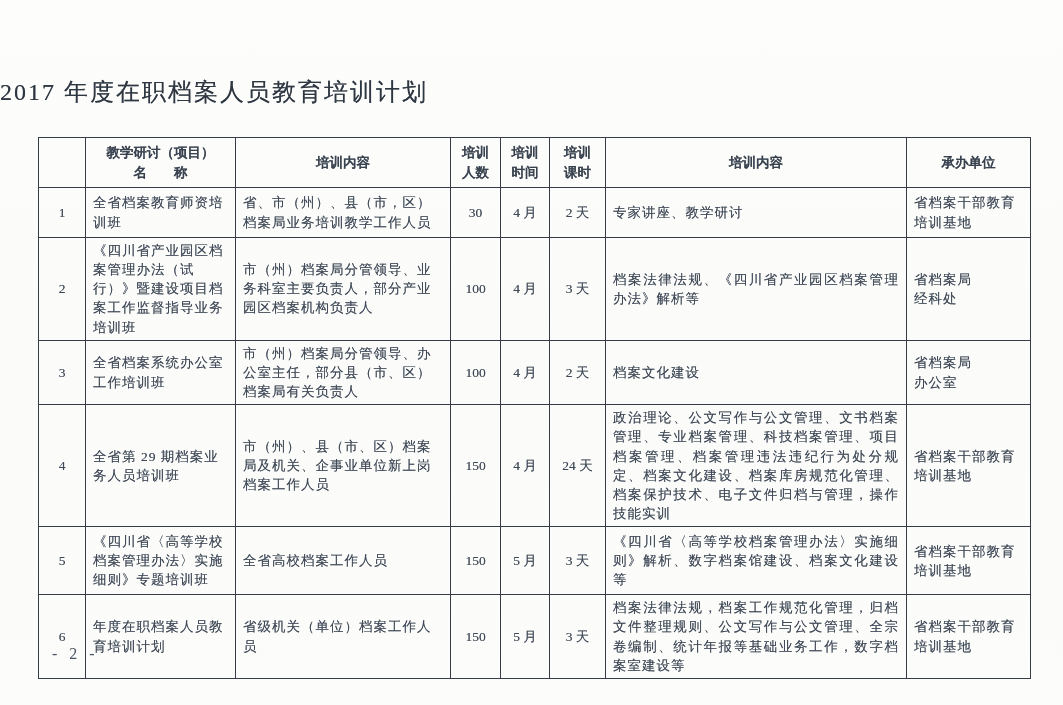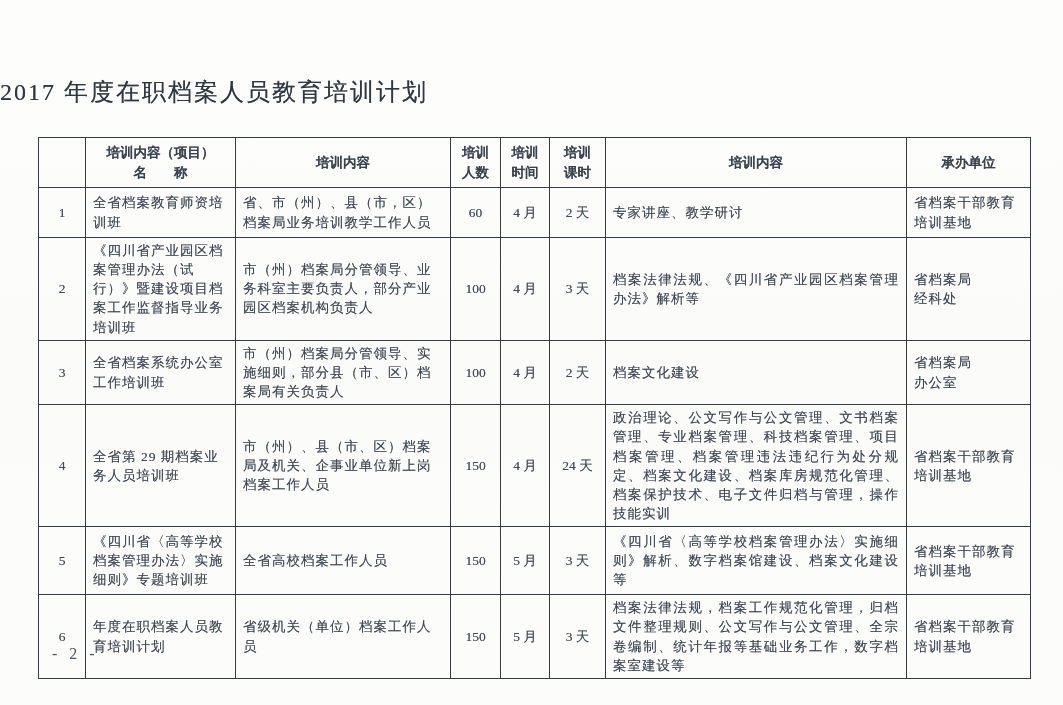--- a/index.html
+++ b/index.html
@@ -81,60 +81,60 @@
         <col style="width:215px">
       <col style="width:50px">
         <col style="width:49px">
         <col style="width:56px">
       <col style="width:301px">
         <col style="width:124px">
     </colgroup>
     <thead>
       <tr style="height:50px">
         <th></th>
-        <th>培训内容（项目）
+        <th>教学研讨（项目）
 名　　称</th>
         <th>培训内容</th>
         <th>培训
 人数</th>
         <th>培训
 时间</th>
         <th>培训
 课时</th>
         <th>培训内容</th>
         <th>承办单位</th>
       </tr>
     </thead>
     <tbody>
       <tr style="height:50px">
         <td class="c-center">1</td>
         <td class="c-name">全省档案教育师资培训班</td>
         <td class="c-target">省、市（州）、县（市，区）档案局业务培训教学工作人员</td>
-        <td class="c-center">60</td>
+        <td class="c-center">30</td>
         <td class="c-center">4 月</td>
         <td class="c-center">2 天</td>
         <td class="c-content">专家讲座、教学研讨</td>
         <td class="c-org">省档案干部教育
 培训基地</td>
       </tr>
       <tr style="height:80px">
         <td class="c-center">2</td>
         <td class="c-name">《四川省产业园区档案管理办法（试行）》暨建设项目档案工作监督指导业务培训班</td>
         <td class="c-target">市（州）档案局分管领导、业务科室主要负责人，部分产业园区档案机构负责人</td>
         <td class="c-center">100</td>
         <td class="c-center">4 月</td>
         <td class="c-center">3 天</td>
         <td class="c-content">档案法律法规、《四川省产业园区档案管理办法》解析等</td>
         <td class="c-org">省档案局
 经科处</td>
       </tr>
       <tr style="height:60px">
         <td class="c-center">3</td>
         <td class="c-name">全省档案系统办公室工作培训班</td>
-        <td class="c-target">市（州）档案局分管领导、实施细则，部分县（市、区）档案局有关负责人</td>
+        <td class="c-target">市（州）档案局分管领导、办公室主任，部分县（市、区）档案局有关负责人</td>
         <td class="c-center">100</td>
         <td class="c-center">4 月</td>
         <td class="c-center">2 天</td>
         <td class="c-content">档案文化建设</td>
         <td class="c-org">省档案局
 办公室</td>
       </tr>
       <tr style="height:116px">
         <td class="c-center">4</td>
         <td class="c-name">全省第 29 期档案业务人员培训班</td>

